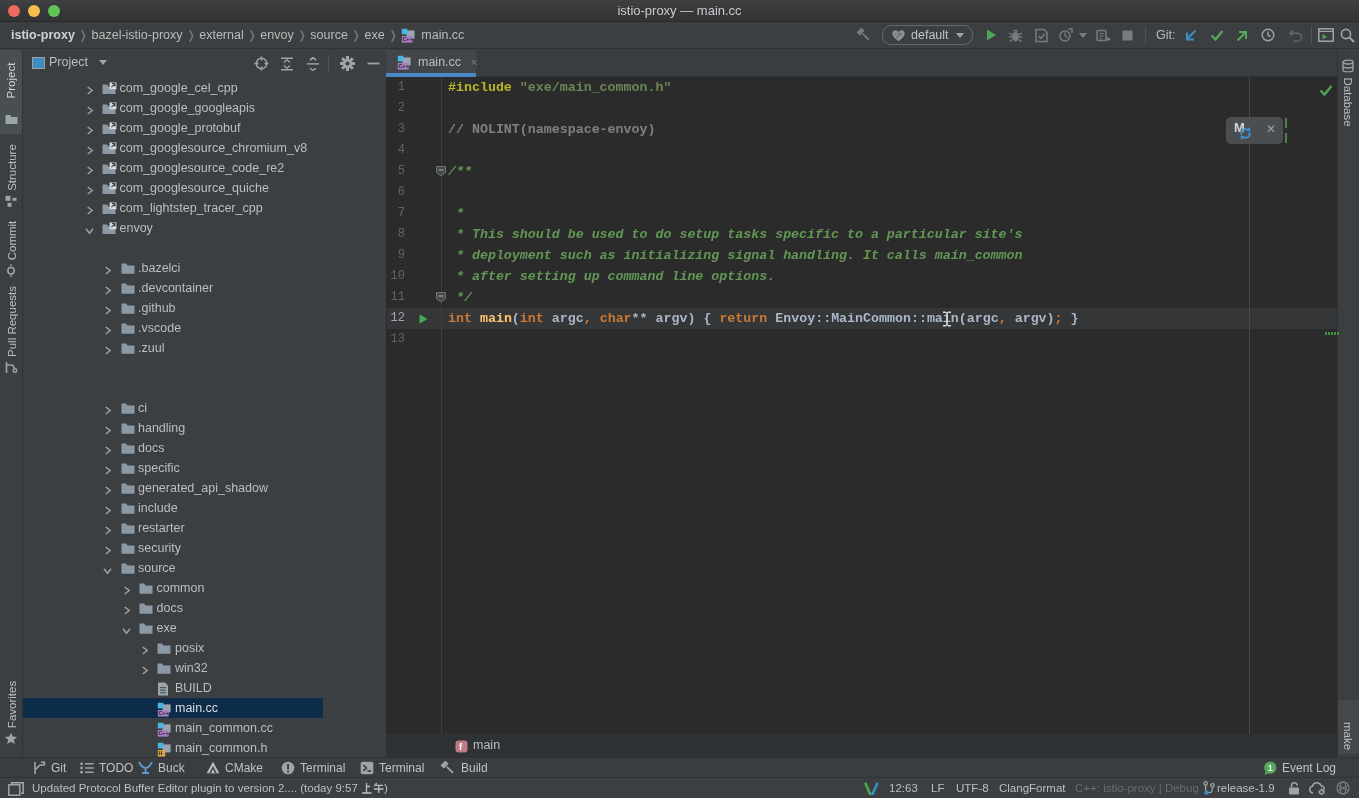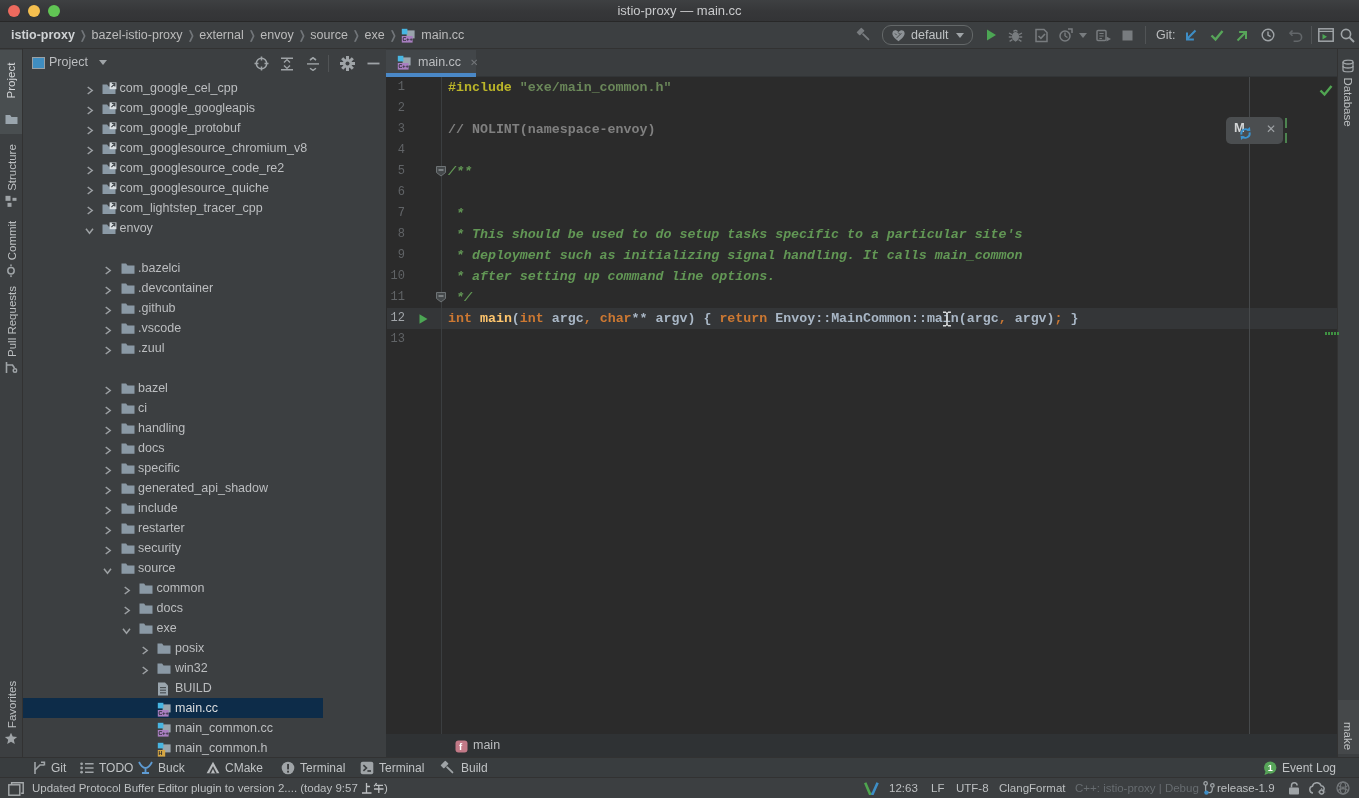--- a/index.html
+++ b/index.html
@@ -458,31 +458,20 @@
       <span class="abs" style="left:80.0px;top:5.5px"><svg width="9" height="9" viewBox="0 0 9 9">
           <path d="M2.7 1 L7.2 4.5 L2.7 8" stroke="#9da1a4" stroke-width="1.5" fill="none"></path>
         </svg></span>
       <span class="abs" style="left:98px;top:4px;display:inline-flex">
         <svg width="14" height="12" viewBox="0 0 14 12">
           <path d="M0.5 1.5 h4.6 l1.4 2 h7 v8.2 h-13 z" fill="#8a99a5"></path>
         </svg>
       </span>
       <span class="abs" style="left:115.0px;top:2.5px">.zuul</span>
     </div>
-<div class="tree-row" style="top:329px">
-      <span class="abs" style="left:80.0px;top:5.5px"><svg width="9" height="9" viewBox="0 0 9 9">
-          <path d="M2.7 1 L7.2 4.5 L2.7 8" stroke="#9da1a4" stroke-width="1.5" fill="none"></path>
-        </svg></span>
-      <span class="abs" style="left:98px;top:4px;display:inline-flex">
-        <svg width="14" height="12" viewBox="0 0 14 12">
-          <path d="M0.5 1.5 h4.6 l1.4 2 h7 v8.2 h-13 z" fill="#8a99a5"></path>
-        </svg>
-      </span>
-      <span class="abs" style="left:115.0px;top:2.5px">bazel</span>
-    </div>
 <div class="tree-row" style="top:349px">
       <span class="abs" style="left:80.0px;top:5.5px"><svg width="9" height="9" viewBox="0 0 9 9">
           <path d="M2.7 1 L7.2 4.5 L2.7 8" stroke="#9da1a4" stroke-width="1.5" fill="none"></path>
         </svg></span>
       <span class="abs" style="left:98px;top:4px;display:inline-flex">
         <svg width="14" height="12" viewBox="0 0 14 12">
           <path d="M0.5 1.5 h4.6 l1.4 2 h7 v8.2 h-13 z" fill="#8a99a5"></path>
         </svg>
       </span>
       <span class="abs" style="left:115.0px;top:2.5px">ci</span>

